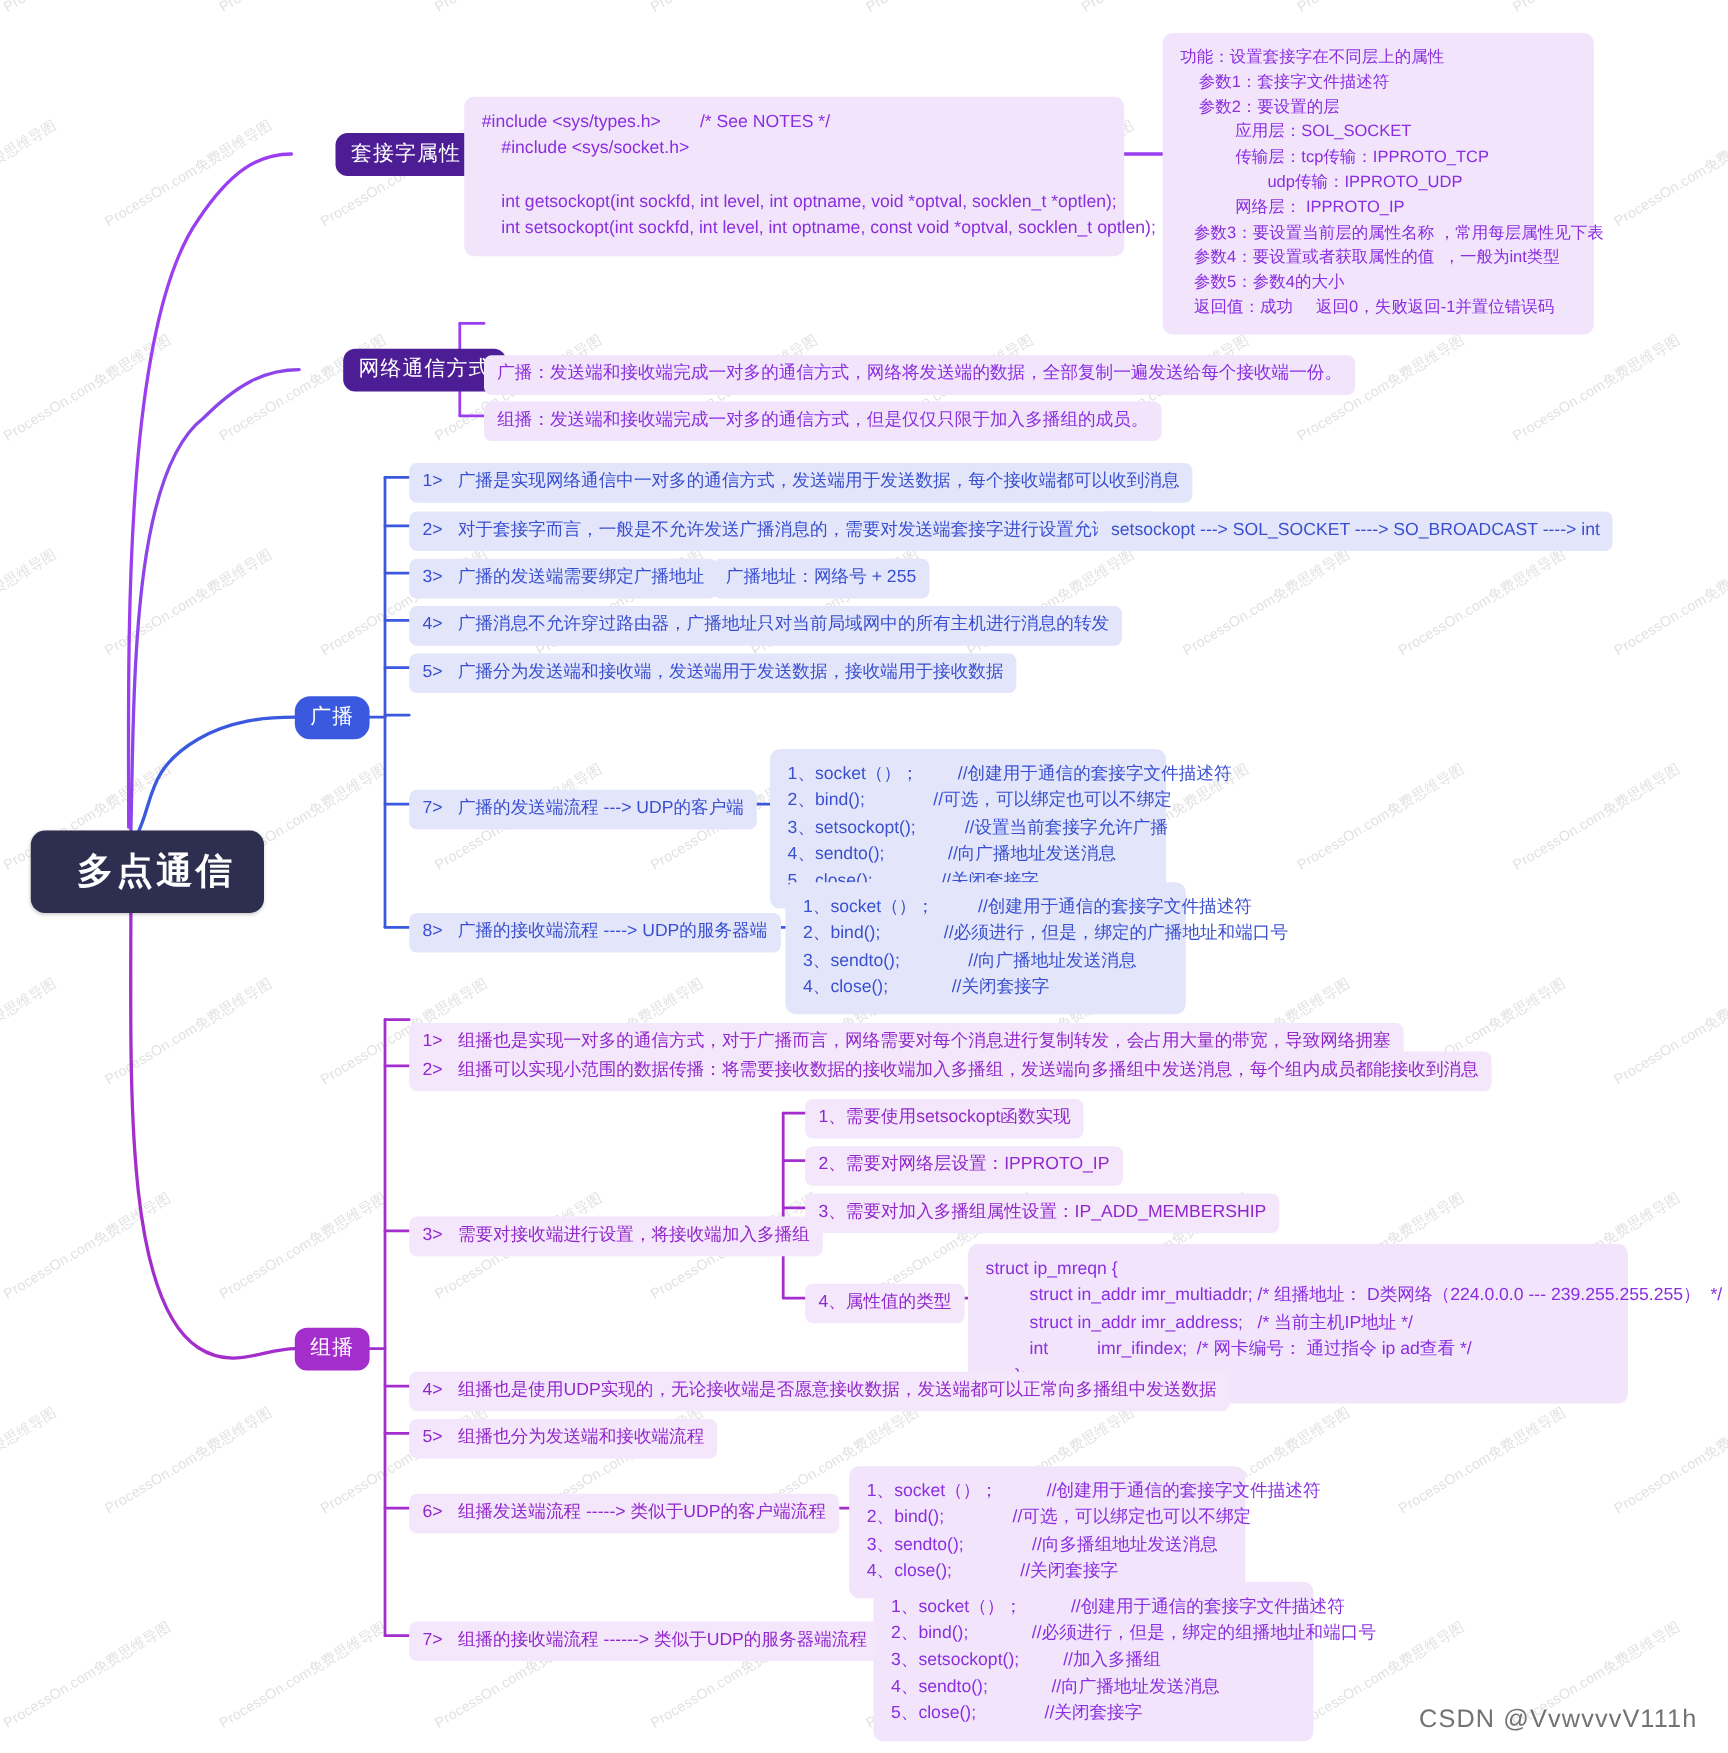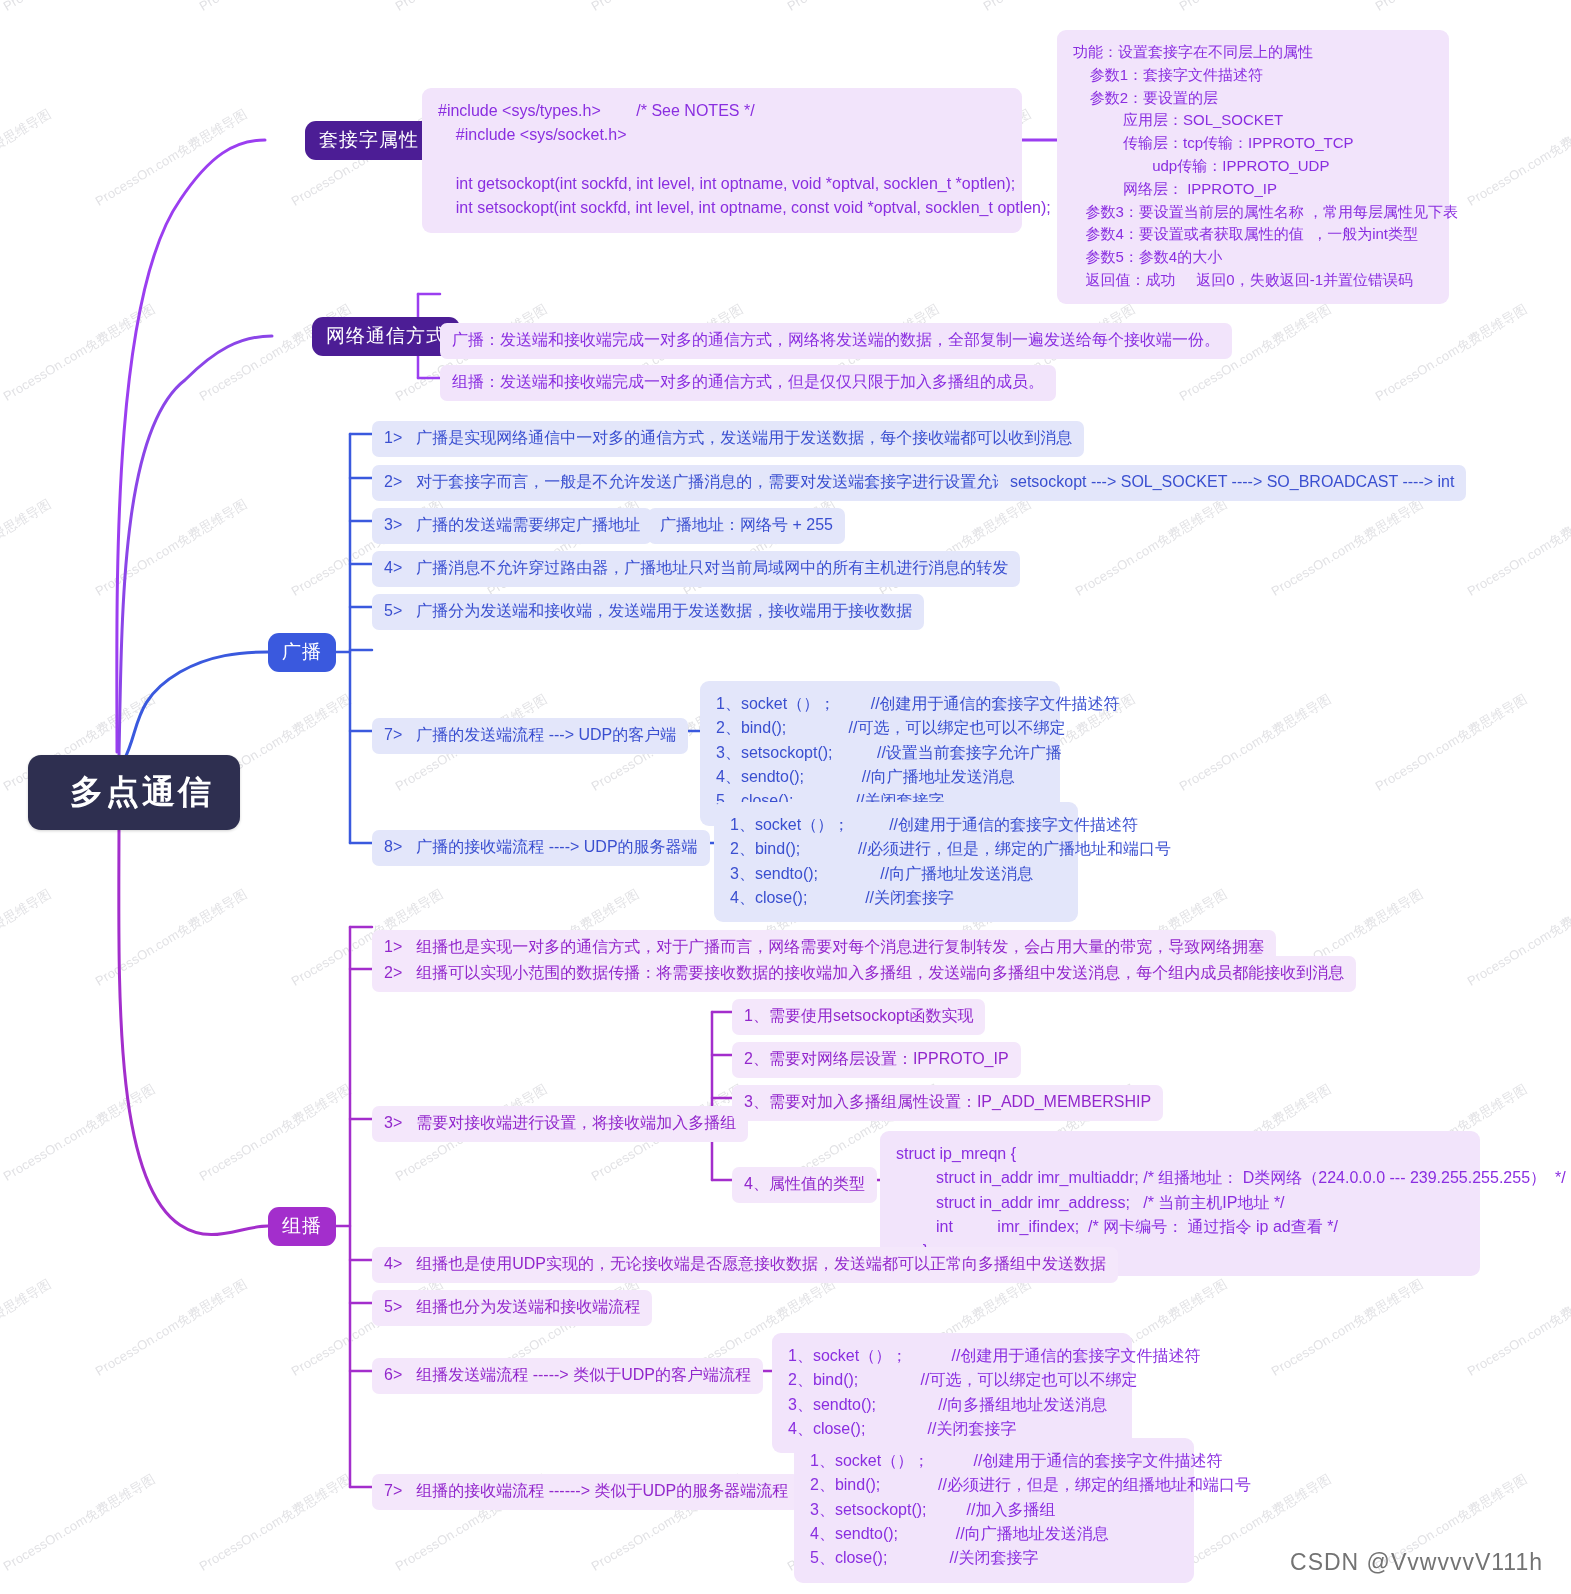--- a/index.html
+++ b/index.html
@@ -264,21 +264,21 @@
             网络层： IPPROTO_IP
    参数3：要设置当前层的属性名称 ，常用每层属性见下表
    参数4：要设置或者获取属性的值  ，一般为int类型
    参数5：参数4的大小
    返回值：成功     返回0，失败返回-1并置位错误码</div>
 
   <div class="node branch purple" style="left:272px; top:317px;">网络通信方式</div>
   <div class="node leaf p f16" style="left:440px; top:323px;">广播：发送端和接收端完成一对多的通信方式，网络将发送端的数据，全部复制一遍发送给每个接收端一份。</div>
   <div class="node leaf p f16" style="left:440px; top:365px;">组播：发送端和接收端完成一对多的通信方式，但是仅仅只限于加入多播组的成员。</div>
 
-  <div class="node branch blue" style="left:268px; top:633px;">广播</div>
+  <div class="node branch blue" style="left:268px; top:633px;border-radius:14px;">广播</div>
 
   <div class="node leaf b f16" style="left:372px; top:421px;">
     <span class="num">1&gt;</span><span>广播是实现网络通信中一对多的通信方式，发送端用于发送数据，每个接收端都可以收到消息</span>
   </div>
   <div class="node leaf b f16" style="left:372px; top:465px;">
     <span class="num">2&gt;</span><span>对于套接字而言，一般是不允许发送广播消息的，需要对发送端套接字进行设置允许广播</span>
   </div>
   <div class="node leaf b f16" style="left:998px; top:465px;">setsockopt     ---&gt;     SOL_SOCKET     ----&gt;    SO_BROADCAST      ----&gt;  int</div>
 
   <div class="node leaf b f16" style="left:372px; top:508px;">

